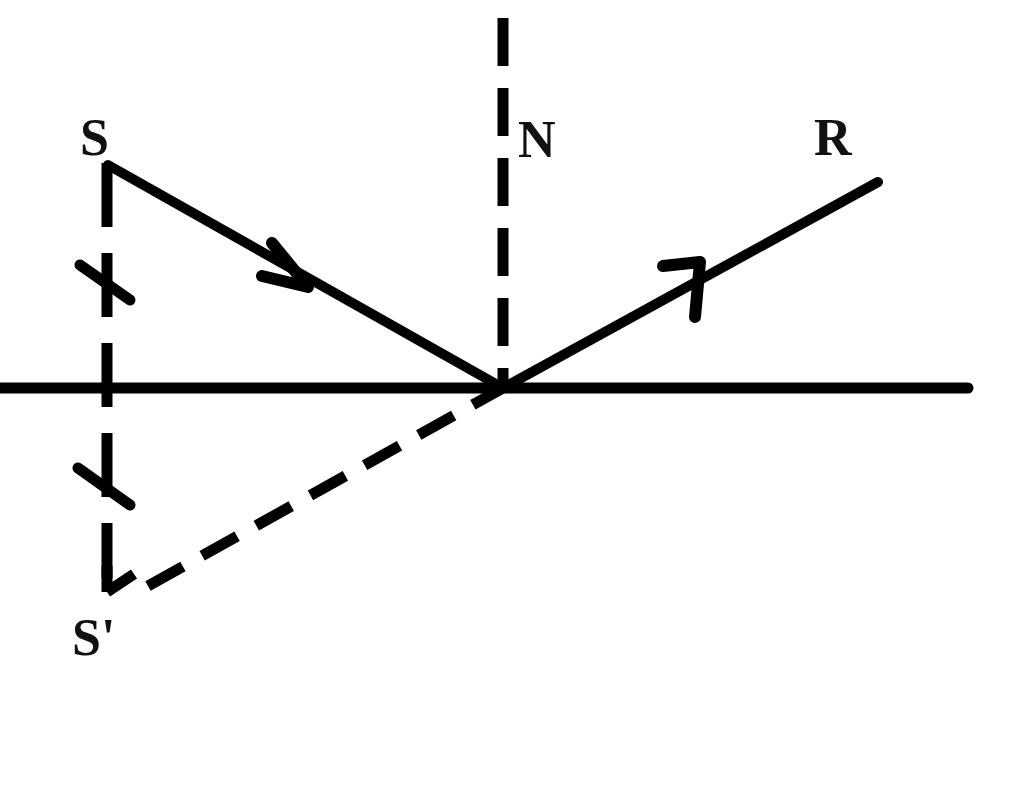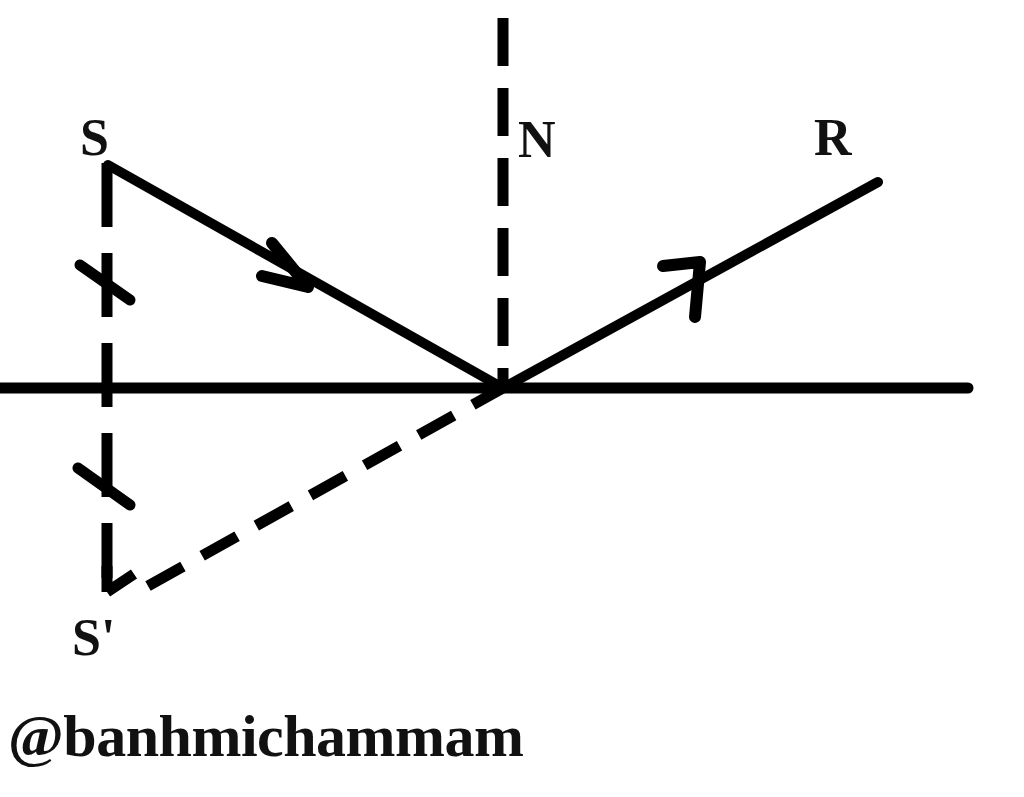--- a/index.html
+++ b/index.html
@@ -80,15 +80,14 @@
   </svg>
 
   <div class="label pt-label" id="label-S">S</div>
 
   <div class="label pt-label" id="label-N">N</div>
 
   <div class="label pt-label" id="label-R">R</div>
 
   <div class="label pt-label" id="label-Sp">S'</div>
 
-  <div class="label" id="watermark">@banhmichammam</div>
 
 </div>
 
 </body></html>

